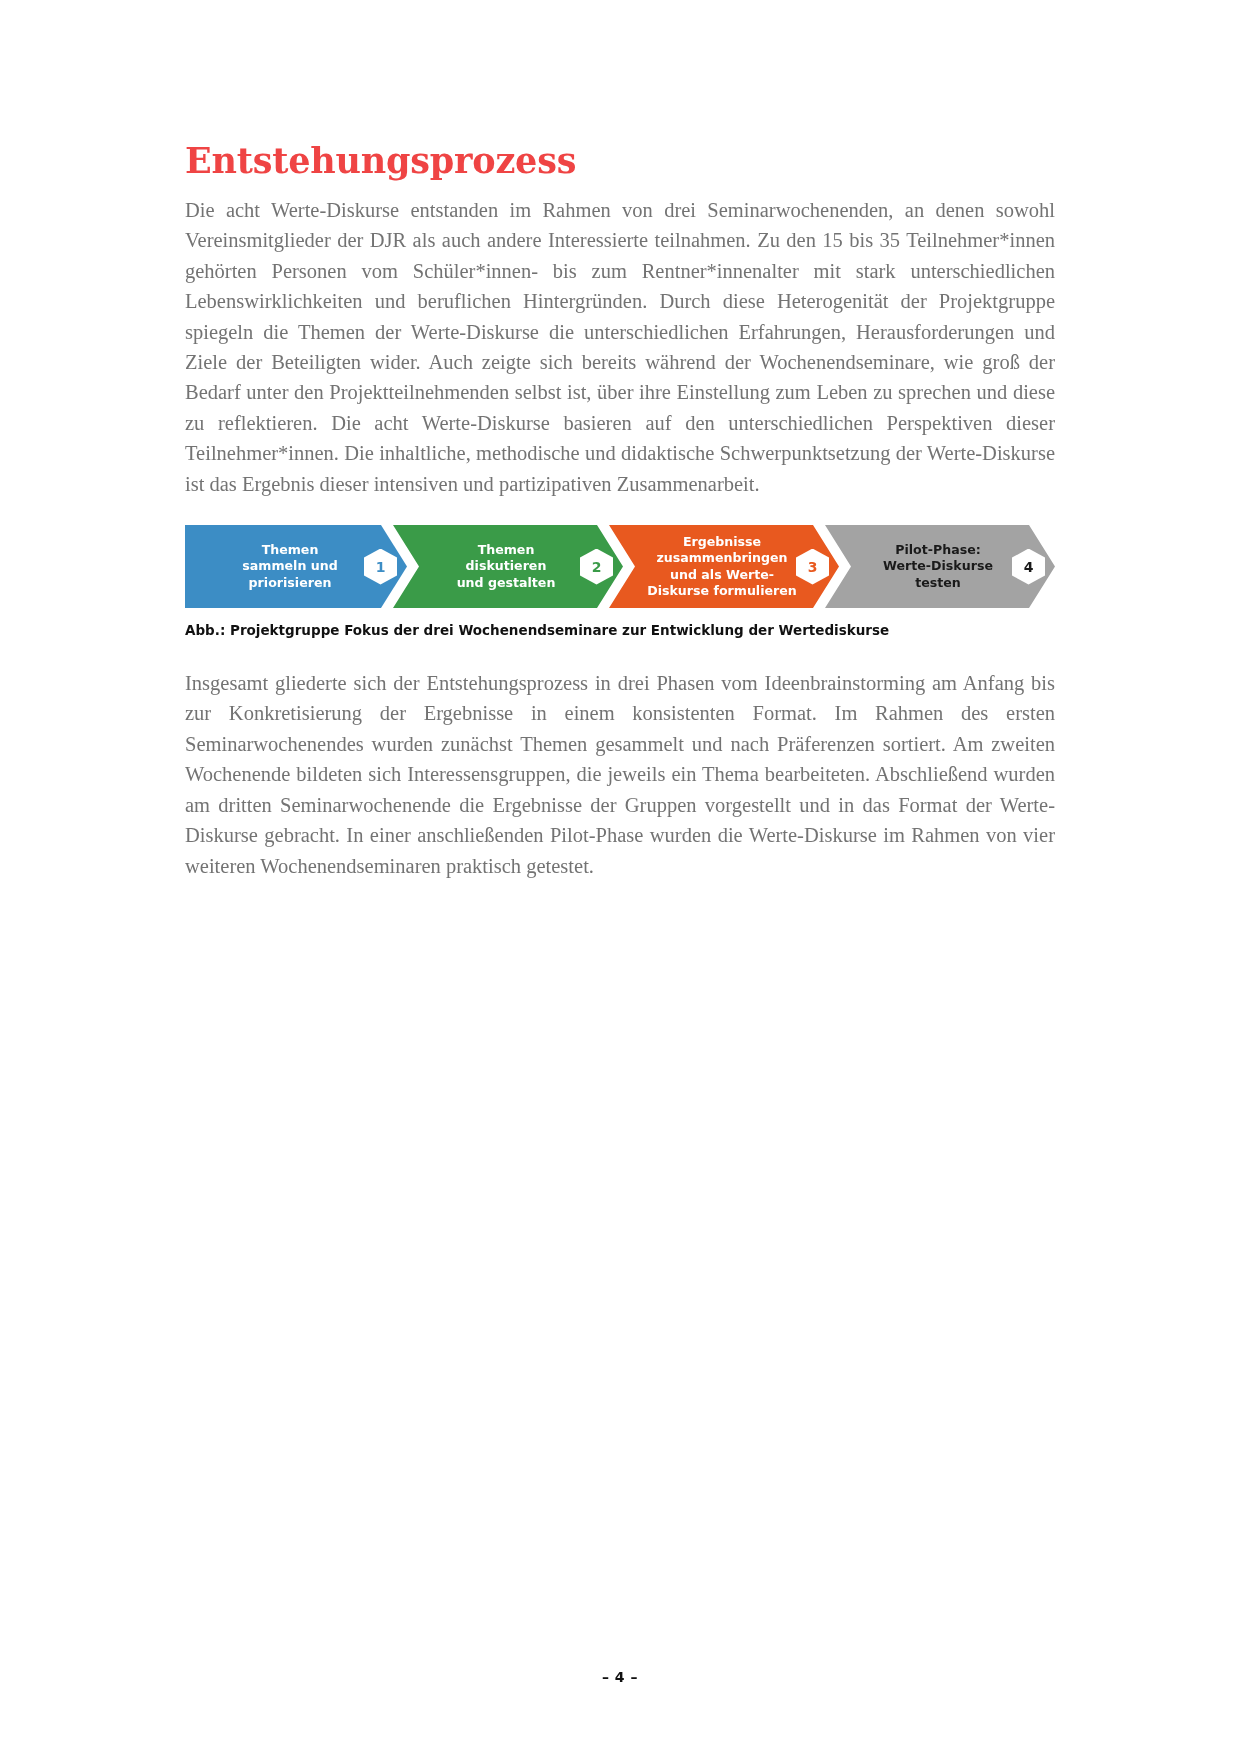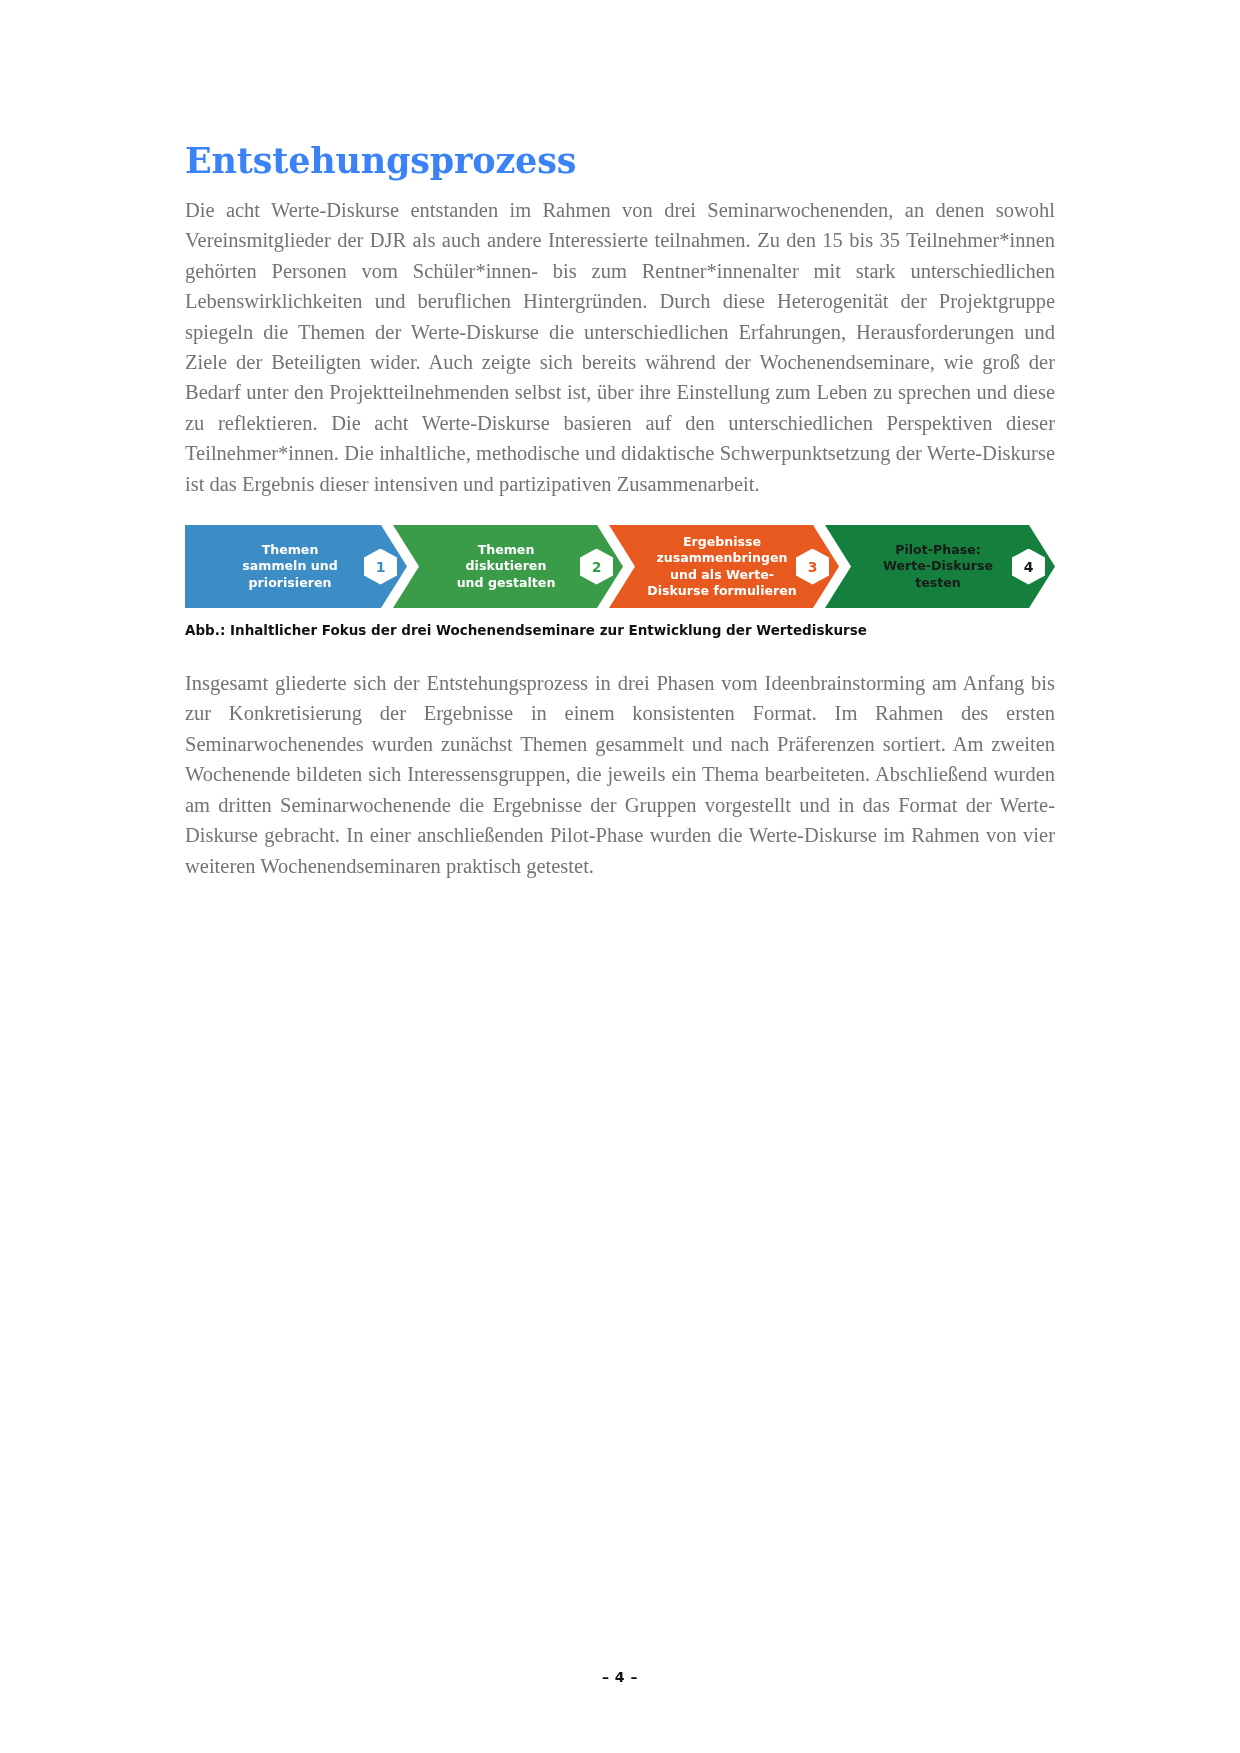--- a/index.html
+++ b/index.html
@@ -21,21 +21,21 @@
     height: 1753px;
     box-sizing: border-box;
     padding: 140px 185px 0 185px;
   }
   .page-title {
     font-family: "DejaVu Serif", serif;
     font-weight: bold;
     font-size: 35px;
     letter-spacing: -0.2px;
     margin: 0 0 14px 0;
-    color: #3b82f6;
+    color: #ef4444;
   }
   .body-text {
     font-family: "Liberation Serif", serif;
     font-size: 20.5px;
     line-height: 30.4px;
     text-align: justify;
     text-justify: inter-word;
     margin: 0;
     color: #737373;
     hyphens: manual;
@@ -137,28 +137,28 @@
         <span class="hex">
           <span style="color: rgb(58, 155, 72);">2</span>
         </span>
       </div>
       <div class="chev" style="background: rgb(232, 89, 31); color: rgb(255, 255, 255); z-index: 2;">
         <span class="label">Ergebnisse<br>zusammenbringen<br>und als Werte-<br>Diskurse formulieren</span>
         <span class="hex">
           <span style="color: rgb(232, 89, 31);">3</span>
         </span>
       </div>
-      <div class="chev light" style="background: #15803d; color: rgb(26, 26, 26); z-index: 1;">
+      <div class="chev light" style="background: #a3a3a3; color: rgb(26, 26, 26); z-index: 1;">
         <span class="label">Pilot-Phase:<br>Werte-Diskurse<br>testen</span>
         <span class="hex">
           <span style="color: rgb(26, 26, 26);">4</span>
         </span>
       </div>
     </div>
 
-  <div class="figure-caption">Abb.: Inhaltlicher Fokus der drei Wochenendseminare zur Entwicklung der Wertediskurse</div>
+  <div class="figure-caption">Abb.: Projektgruppe Fokus der drei Wochenendseminare zur Entwicklung der Wertediskurse</div>
 
   <div class="para-gap"></div>
 
   <p class="body-text">Insgesamt gliederte sich der Entstehungsprozess in drei Phasen vom Ideenbrainstorming am Anfang bis zur Konkretisierung der Ergebnisse in einem konsistenten Format. Im Rahmen des ersten Seminarwochenendes wurden zunächst Themen gesammelt und nach Präferenzen sortiert. Am zweiten Wochenende bildeten sich Interessensgruppen, die jeweils ein Thema bearbeiteten. Abschließend wurden am dritten Seminarwochenende die Ergebnisse der Gruppen vorgestellt und in das Format der Werte-Diskurse gebracht. In einer anschließenden Pilot-Phase wurden die Werte-Diskurse im Rahmen von vier weiteren Wochenendseminaren praktisch getestet.</p>
 
   <div class="footer">– 4 –</div>
 </div>
 
 </body></html>

